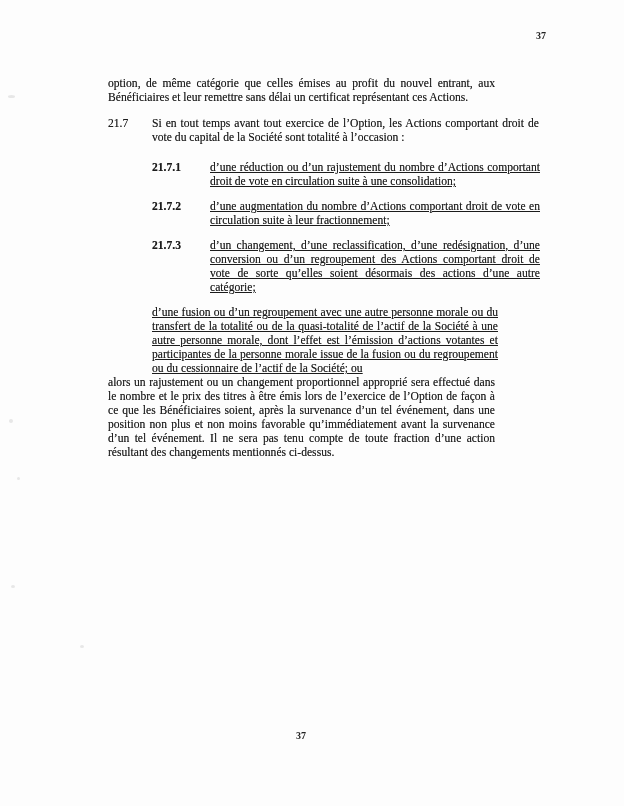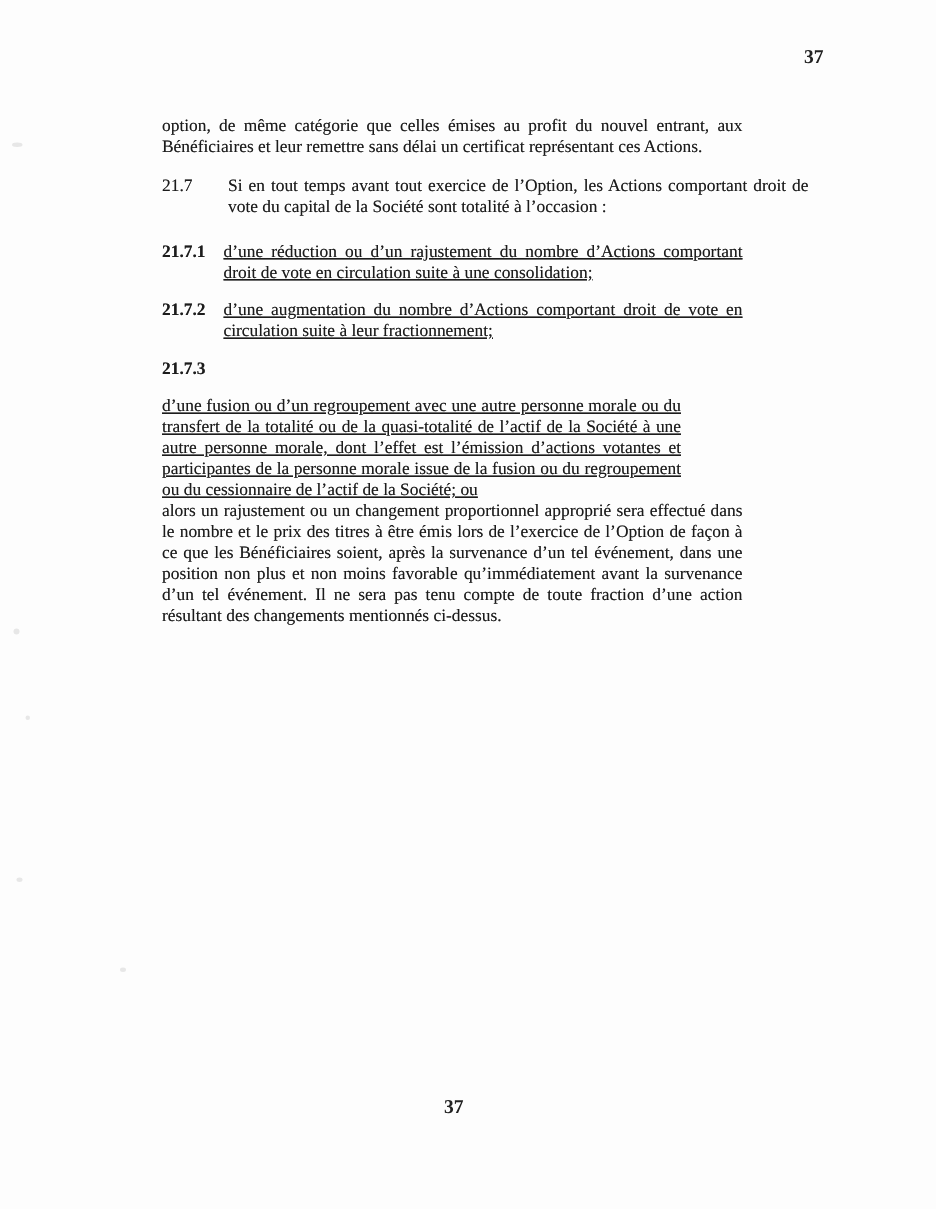--- a/index.html
+++ b/index.html
@@ -11,21 +11,21 @@
     position: relative;
     width: 624px;
     height: 806px;
     background: #fdfdfd;
     font-family: "Liberation Serif", "DejaVu Serif", serif;
     color: #1c1c1c;
     overflow: hidden;
   }
   .page-number {
     position: absolute;
-    font-size: 13px;
+    font-size: 10px;
     font-weight: bold;
     color: #222;
   }
   .page-number.top  { top: 30px;  left: 536px; }
   .page-number.bottom { top: 730px; left: 296px; }
 
   .content {
     position: absolute;
     left: 108px;
     top: 77px;
@@ -49,21 +49,23 @@
     width: 44px;
     flex-shrink: 0;
     font-weight: normal;
   }
   .clause-text {
     width: 387px;
     text-align: justify;
   }
   .sub-row {
     display: flex;
+    margin-left: 44px;
     margin-top: 11px;
+    gap: 17px;
   }
   .sub-row.first { margin-top: 16px; }
   .sub-num {
     width: 41px;
     flex-shrink: 0;
     font-weight: bold;
   }
   .sub-text {
     width: 346px;
     text-align: justify;
@@ -103,20 +105,21 @@
       <p class="sub-text">d’une réduction ou d’un rajustement du nombre d’Actions comportant droit de vote en circulation suite à une consolidation;</p>
     </div>
 
     <div class="sub-row">
       <span class="sub-num">21.7.2</span>
       <p class="sub-text">d’une augmentation du nombre d’Actions comportant droit de vote en circulation suite à leur fractionnement;</p>
     </div>
 
     <div class="sub-row">
       <span class="sub-num">21.7.3</span>
+      <p class="sub-text">d’un changement, d’une reclassification, d’une redésignation, d’une conversion ou d’un regroupement des Actions comportant droit de vote de sorte qu’elles soient désormais des actions d’une autre catégorie;</p>
     </div>
 
     <div class="sub-row">
       <p class="sub-text">d’une fusion ou d’un regroupement avec une autre personne morale ou du transfert de la totalité ou de la quasi-totalité de l’actif de la Société à une autre personne morale, dont l’effet est l’émission d’actions votantes et participantes de la personne morale issue de la fusion ou du regroupement ou du cessionnaire de l’actif de la Société; ou</p>
     </div>
 
 
     <p class="para closing">alors un rajustement ou un changement proportionnel approprié sera effectué dans le nombre et le prix des titres à être émis lors de l’exercice de l’Option de façon à ce que les Bénéficiaires soient, après la survenance d’un tel événement, dans une position non plus et non moins favorable qu’immédiatement avant la survenance d’un tel événement.  Il ne sera pas tenu compte de toute fraction d’une action résultant des changements mentionnés ci-dessus.</p>
 
   </div>

